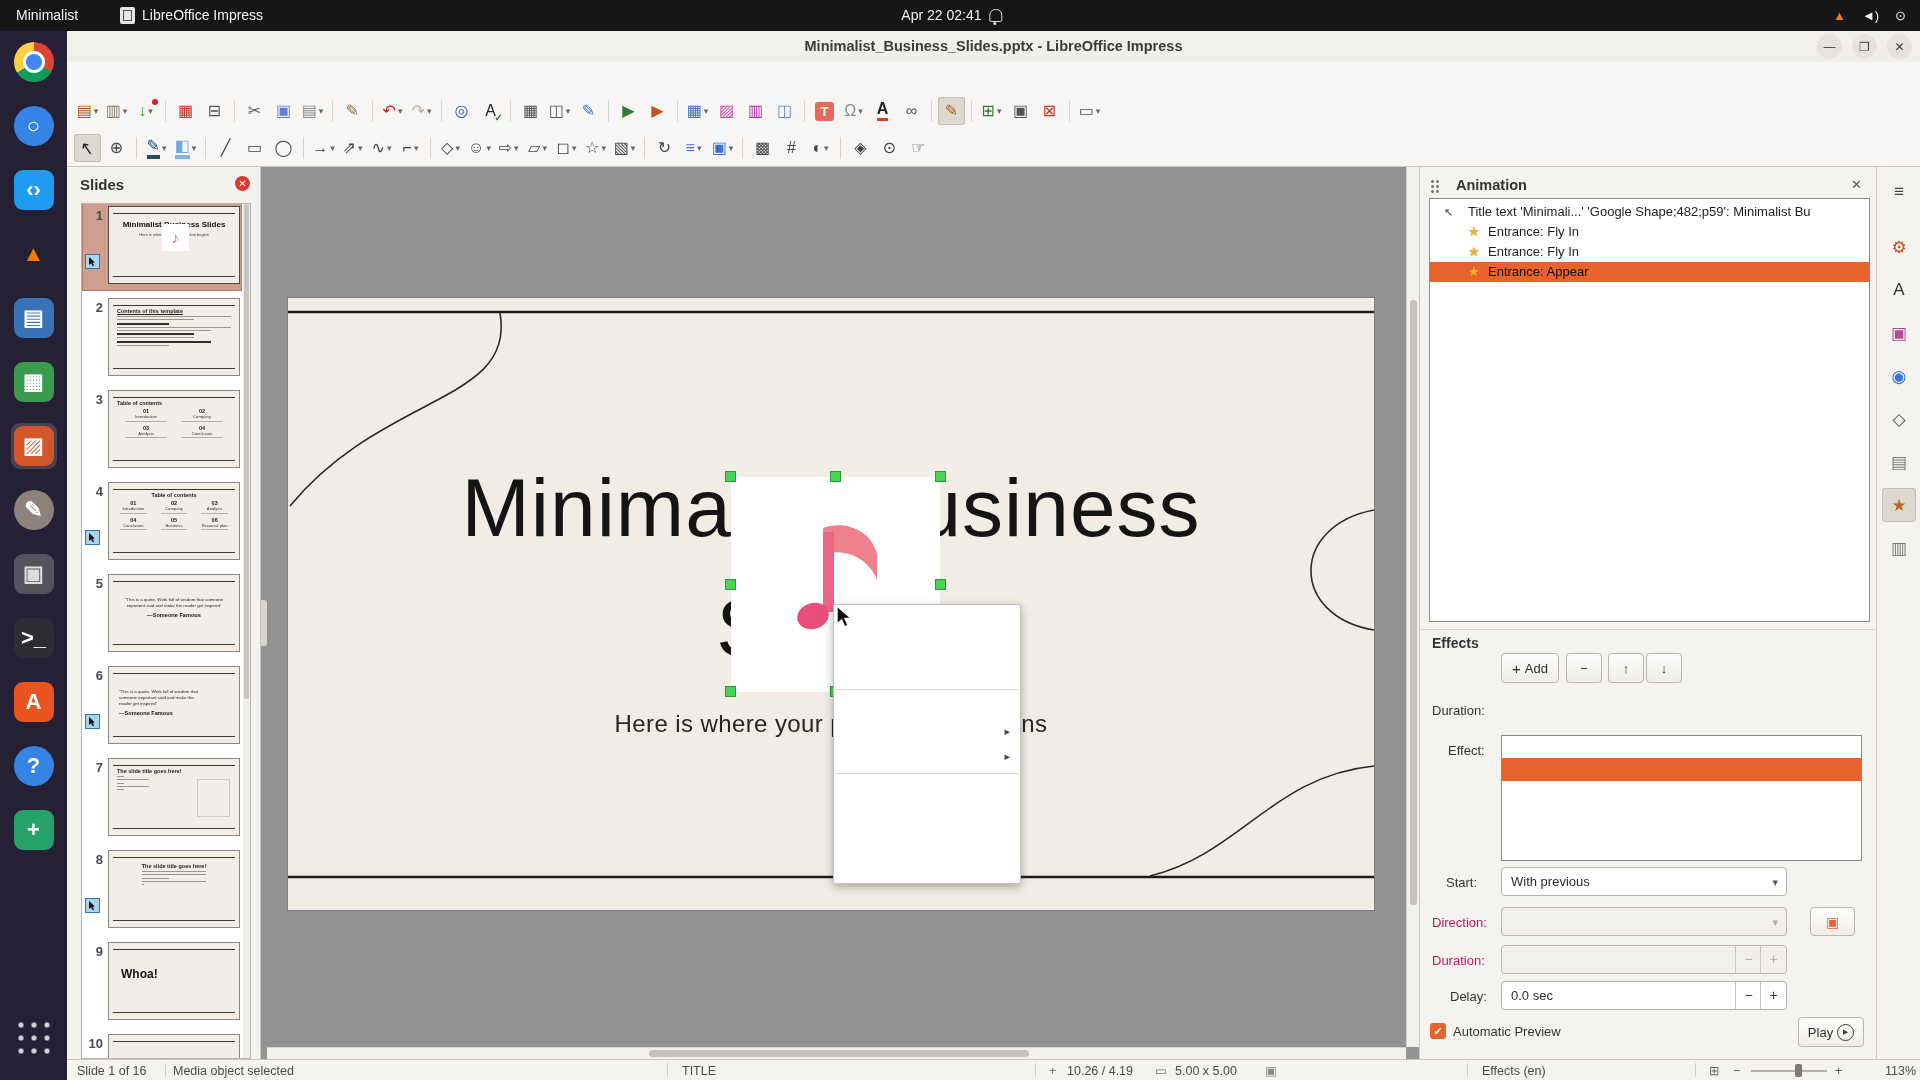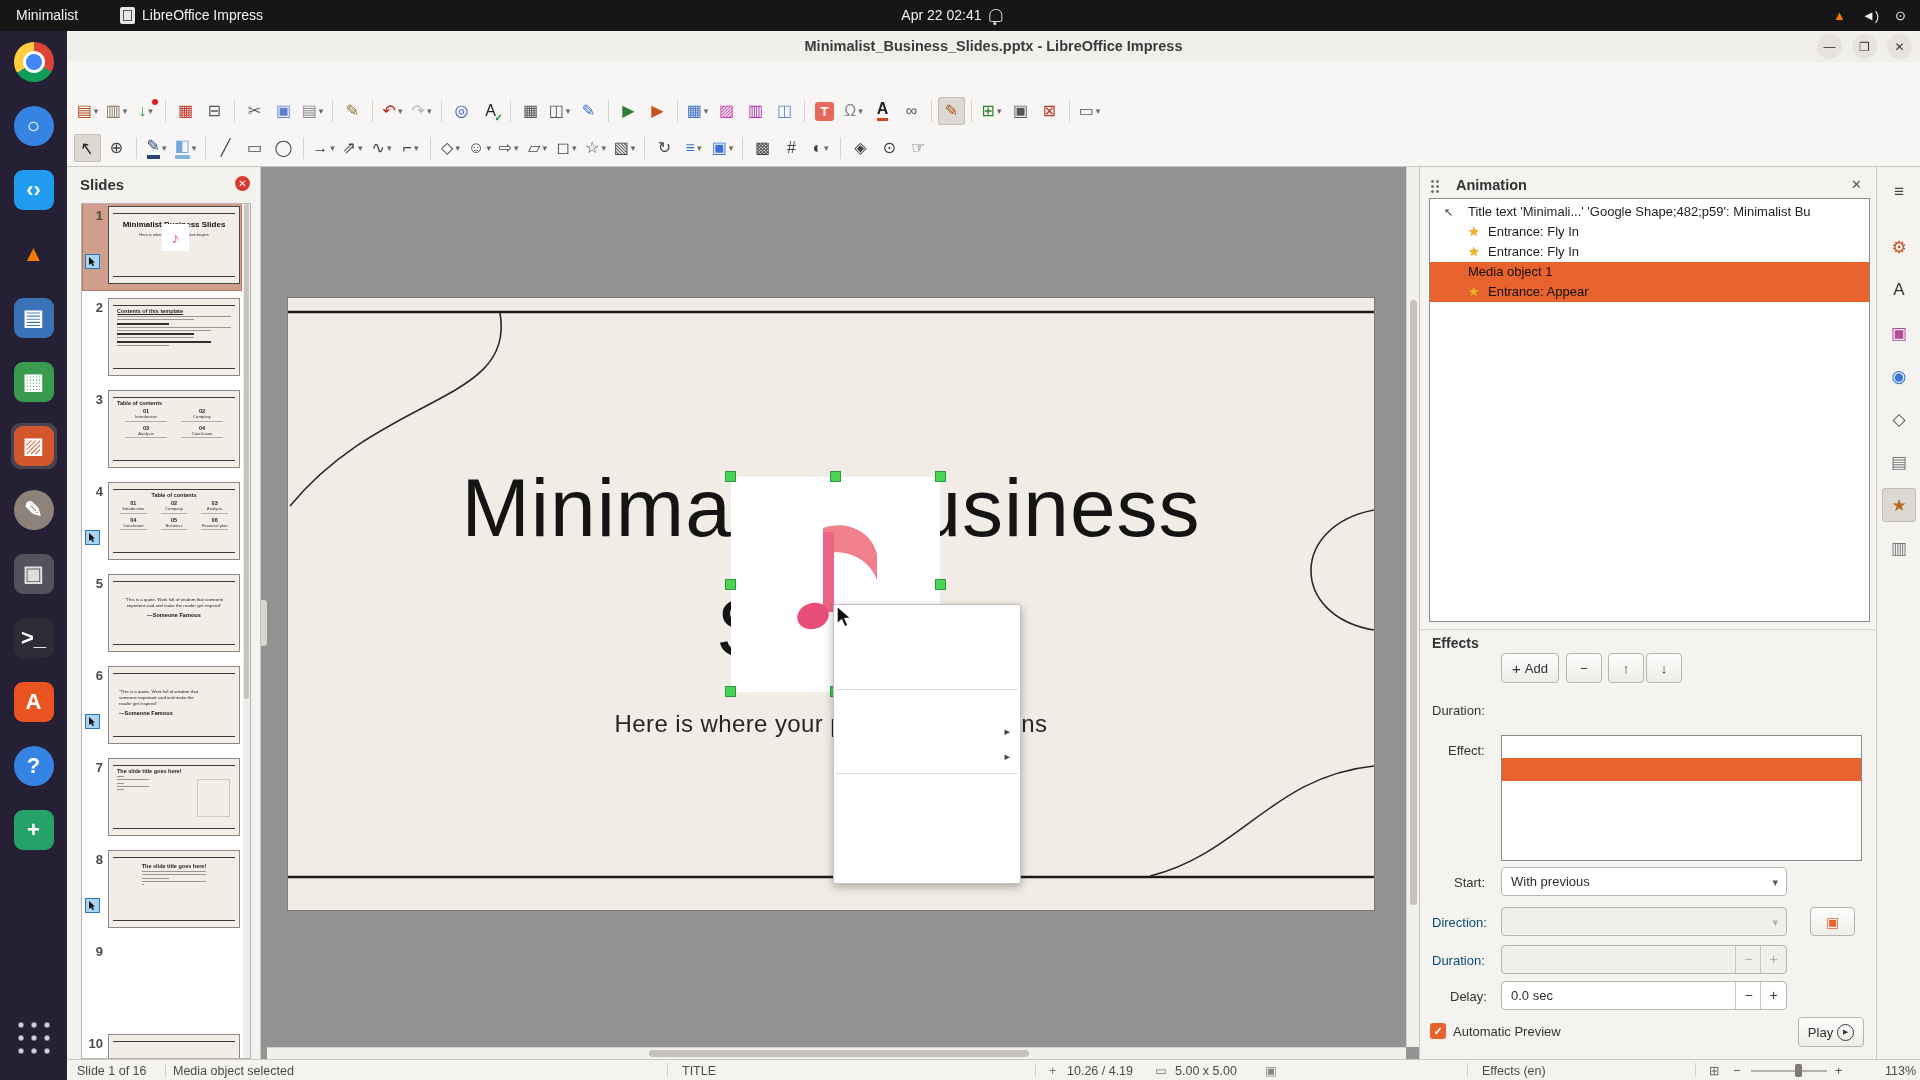--- a/index.html
+++ b/index.html
@@ -124,21 +124,21 @@
   .anim-list{position:absolute;left:9px;top:31px;width:441px;height:424px;background:#fff;border:1px solid #8c8a86;box-sizing:border-box;padding-top:3px;overflow:hidden}
   .arow{height:20px;line-height:20px;font-size:13px;color:#1e1e1e;white-space:nowrap;overflow:hidden;position:relative;padding-left:38px}
   .arow .row-icon{position:absolute;left:14px;top:0;font-size:11px;color:#333}
   .arow.star-row{padding-left:58px}
   .arow.star-row .row-icon{left:38px;color:#f0b429;font-size:13px;text-shadow:0 0 1px #b98713}
   .arow.selected{background:#e8622e;color:#101010}
   .fx-sep{position:absolute;left:0;right:0;top:462px;height:1px;background:#d8d4cf}
   .fx-label{position:absolute;left:12px;top:468px;font-size:14px;font-weight:bold;color:#333}
   .ebtn{position:absolute;top:486px;height:30px;background:linear-gradient(#fdfdfc,#efede9);border:1px solid #b8b4ae;border-radius:4px;font-size:13px;color:#2f2f2f;display:flex;align-items:center;justify-content:center;box-sizing:border-box;gap:4px}
   .lblrow{position:absolute;font-size:13px;color:#333}
-  .lblrow.disabled{color:#0c4a6e}
+  .lblrow.disabled{color:#be185d}
   .sel{position:absolute;height:29px;background:#fff;border:1px solid #b8b4ae;border-radius:4px;font-size:13px;line-height:27px;padding:0 24px 0 9px;color:#2c2c2c;box-sizing:border-box}
   .sel::after{content:"▾";position:absolute;right:8px;top:1px;color:#5a5a5a;font-size:11px}
   .sel.disabled{background:#f1efeb}
   .sel.disabled::after{color:#b3afa9}
   .spin{position:absolute;height:29px;background:#fff;border:1px solid #b8b4ae;border-radius:4px;font-size:13px;line-height:27px;padding:0 58px 0 9px;color:#2c2c2c;box-sizing:border-box}
   .spin.disabled{background:#f1efeb}
   .sbtn{position:absolute;top:0;width:25px;height:27px;border-left:1px solid #c9c5bf;text-align:center;color:#3c3c3c;font-size:14px;line-height:27px}
   .sbtn.minus{right:25px}.sbtn.plus{right:0}
   .spin.disabled .sbtn{color:#b5b1ab}
   .fx-list{position:absolute;left:81px;top:568px;width:361px;height:126px;background:#fff;border:1px solid #8c8a86;box-sizing:border-box;overflow:hidden;font-size:13px}
@@ -657,20 +657,25 @@
             <div class="ln"></div>
             <div class="ln w60"></div>
             <div class="ln"></div>
             <div class="ln w40"></div>
         </div>
       </div>
     </div>
 
     <div class="trow">
       <div class="tnum">9</div>
+      <div class="thumb">
+        <div class="t-line-top"></div>
+          <div class="t-line-bottom"></div>
+        <div class="t-whoa">Whoa!</div>
+      </div>
     </div>
 
     <div class="trow">
       <div class="tnum">10</div>
       <div class="thumb">
           <div class="t-line-top"></div>
         </div>
     </div>
 
     <div class="pscroll">
@@ -743,21 +748,20 @@
   <div class="sb-header">
     <span class="drag-dots"></span>
     <span class="sb-title">Animation</span>
     <span class="sb-close">✕</span>
   </div>
   <div class="anim-list">
 
   <div class="arow cursor-row"><span class="row-icon">↖</span><span>Title text 'Minimali...' 'Google Shape;482;p59': Minimalist Bu</span></div>
       <div class="arow star-row"><span class="row-icon">★</span><span>Entrance: Fly In</span></div>
       <div class="arow star-row"><span class="row-icon">★</span><span>Entrance: Fly In</span></div>
-      <div class="arow selected"><span class="row-icon"></span><span>Media object 1</span></div>
       <div class="arow star-row selected"><span class="row-icon">★</span><span>Entrance: Appear</span></div>
     </div>
   <div class="fx-sep"></div>
   <div class="fx-label">Effects</div>
   <div class="ebtn" style="left:81px;width:58px">
       <span style="font-size:15px">+</span>
       <span>Add</span>
     </div>
   <div class="ebtn" style="left:146px;width:36px">−</div>
   <div class="ebtn" style="left:188px;width:36px">↑</div>
@@ -769,21 +773,21 @@
   <div class="fx-list">
 
   <div class="fxrow group"></div>
       <div class="fxrow selected"></div>
       <div class="fxrow"></div>
       <div class="fxrow"></div>
       <div class="fxrow"></div>
       <div class="fxrow"></div>
     </div>
 
-  <div class="lblrow" style="left:34px;top:708px">Start:</div>
+  <div class="lblrow" style="left:26px;top:708px">Start:</div>
   <div class="sel" style="left:81px;top:700px;width:286px">With previous</div>
 
   <div class="lblrow disabled" style="left:12px;top:748px">Direction:</div>
   <div class="sel disabled" style="left:81px;top:740px;width:286px"></div>
   <div class="optbtn">▣</div>
 
   <div class="lblrow disabled" style="left:12px;top:786px">Duration:</div>
   <div class="spin disabled" style="left:81px;top:778px;width:286px">
     <span class="sbtn minus">−</span>
     <span class="sbtn plus">+</span>

